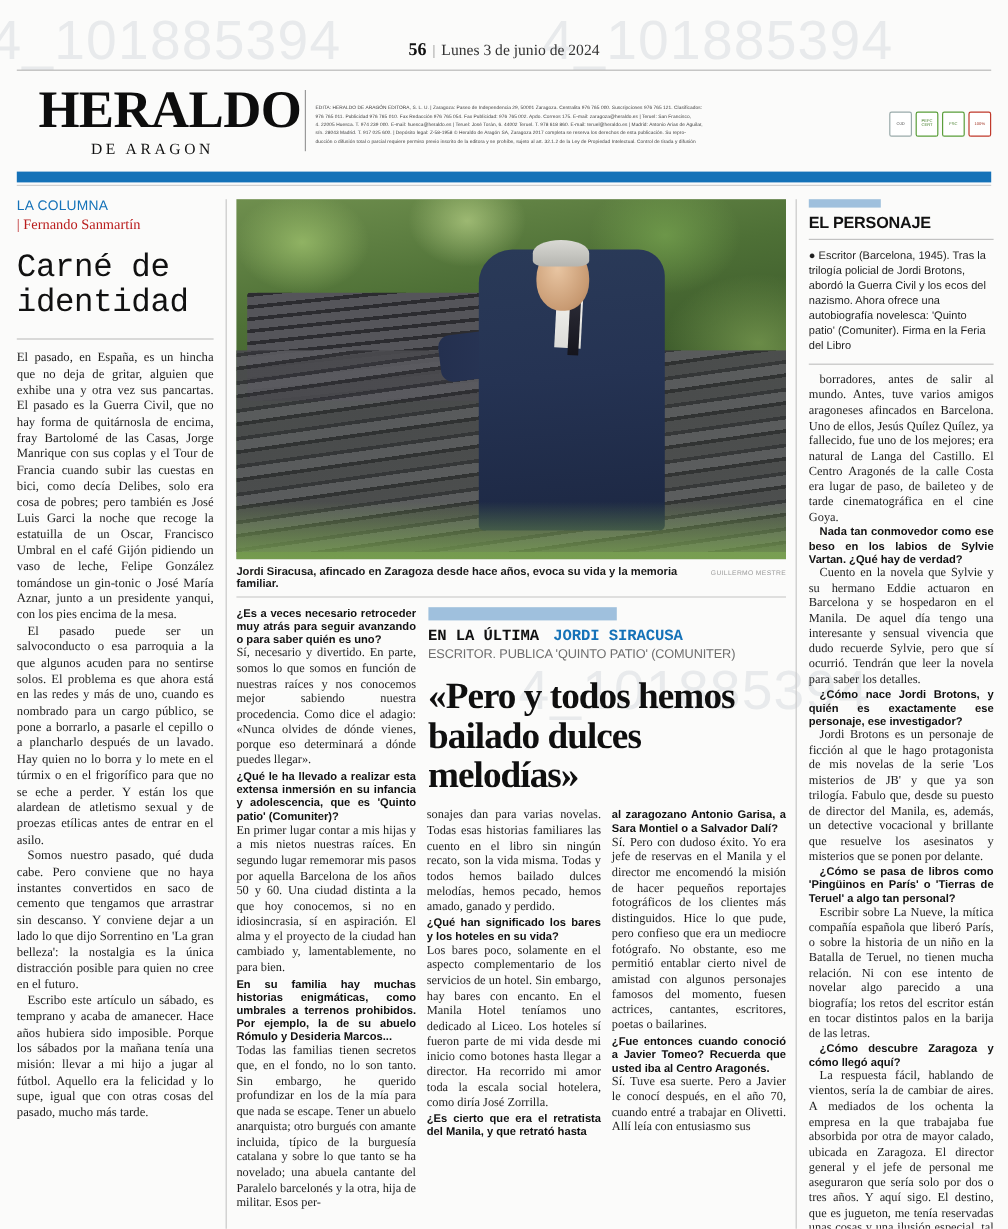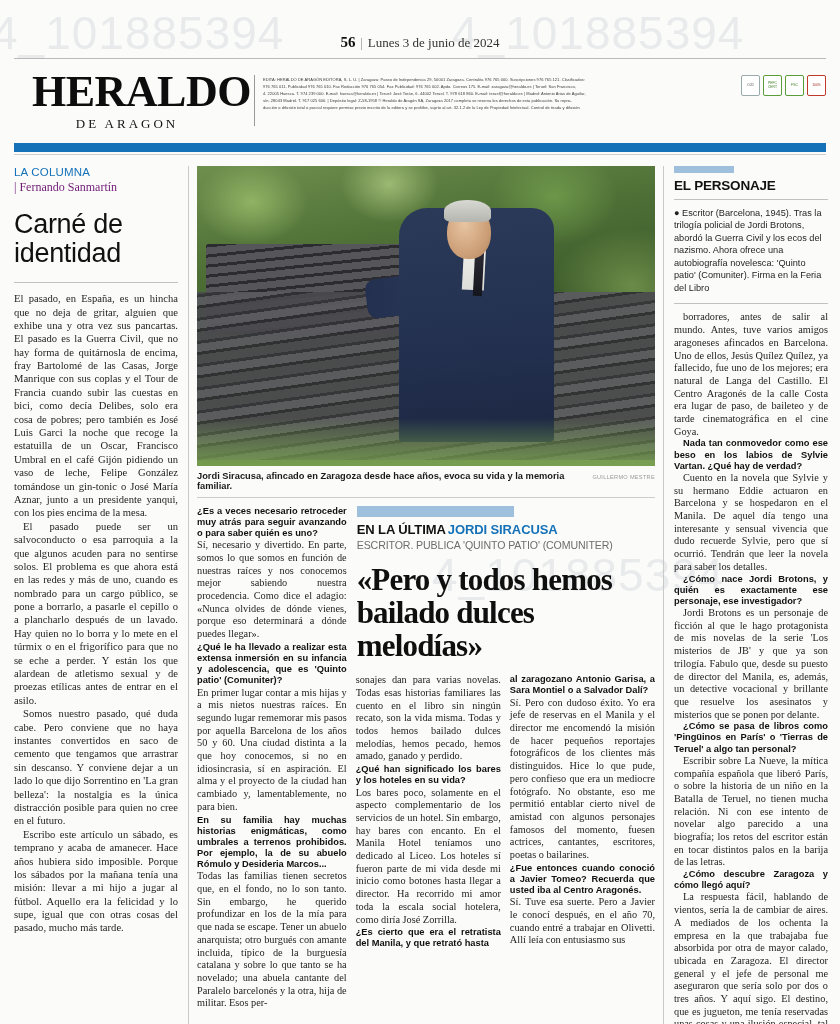--- a/index.html
+++ b/index.html
@@ -55,21 +55,21 @@
   }
   .folio-rule {
     border-top: 1px solid #b9b9b9;
     margin: 7px 0 0 0;
     width: 100%;
   }
 
   
   .masthead {
     display: flex;
-    align-items: flex-start;
+    align-items: center;
     padding: 12px 0 0 0;
     gap: 8px;
   }
   .logo-block { width: 232px; flex: 0 0 232px; padding-left: 18px;}
   .logo-main {
     font-family: "Liberation Serif", serif;
     font-weight: bold;
     font-size: 44px;
     letter-spacing: -0.5px;
     line-height: 0.95;
@@ -149,25 +149,25 @@
   .kicker {
     font-family: "Liberation Sans", sans-serif;
     font-weight: normal;
     font-size: 11.5px;
     color: #1572b8;
     letter-spacing: 0.2px;
   }
   .byline {
     font-family: "Liberation Serif", serif;
     font-size: 12px;
-    color: #701a75;
+    color: #b91c1c;
     margin-top: 2px;
   }
   .col-title {
-    font-family: Liberation Sans, sans-serif;
+    font-family: Liberation Mono, monospace;
     font-size: 27px;
     line-height: 1.08;
     margin-top: 15px;
     color: #111;
     font-weight: normal;
     letter-spacing: -0.3px;
   }
   .title-rule {
     border-top: 1px solid #c2c2c2;
     margin: 14px 0 9px 0;
@@ -321,22 +321,22 @@
 
   
   .headline-zone { padding-left: 1px; }
   .blue-tab {
     width: 157px;
     height: 11px;
     background: #9fc0dd;
     margin-bottom: 5px;
   }
   .section-line {
-    display: flex; align-items: flex-end; gap: 2px;
-    font-family: Liberation Sans, sans-serif;
+    display: flex; align-items: flex-end; gap: 12px;
+    font-family: Liberation Mono, monospace;
     font-weight: bold;
     font-size: 13px;
     letter-spacing: -0.1px;
   }
   .sec-a { color: #111; }
   .sec-b { color: #1572b8; }
   .sub-line {
     font-family: "Liberation Sans", sans-serif;
     font-size: 10.6px;
     color: #6d6d6d;

